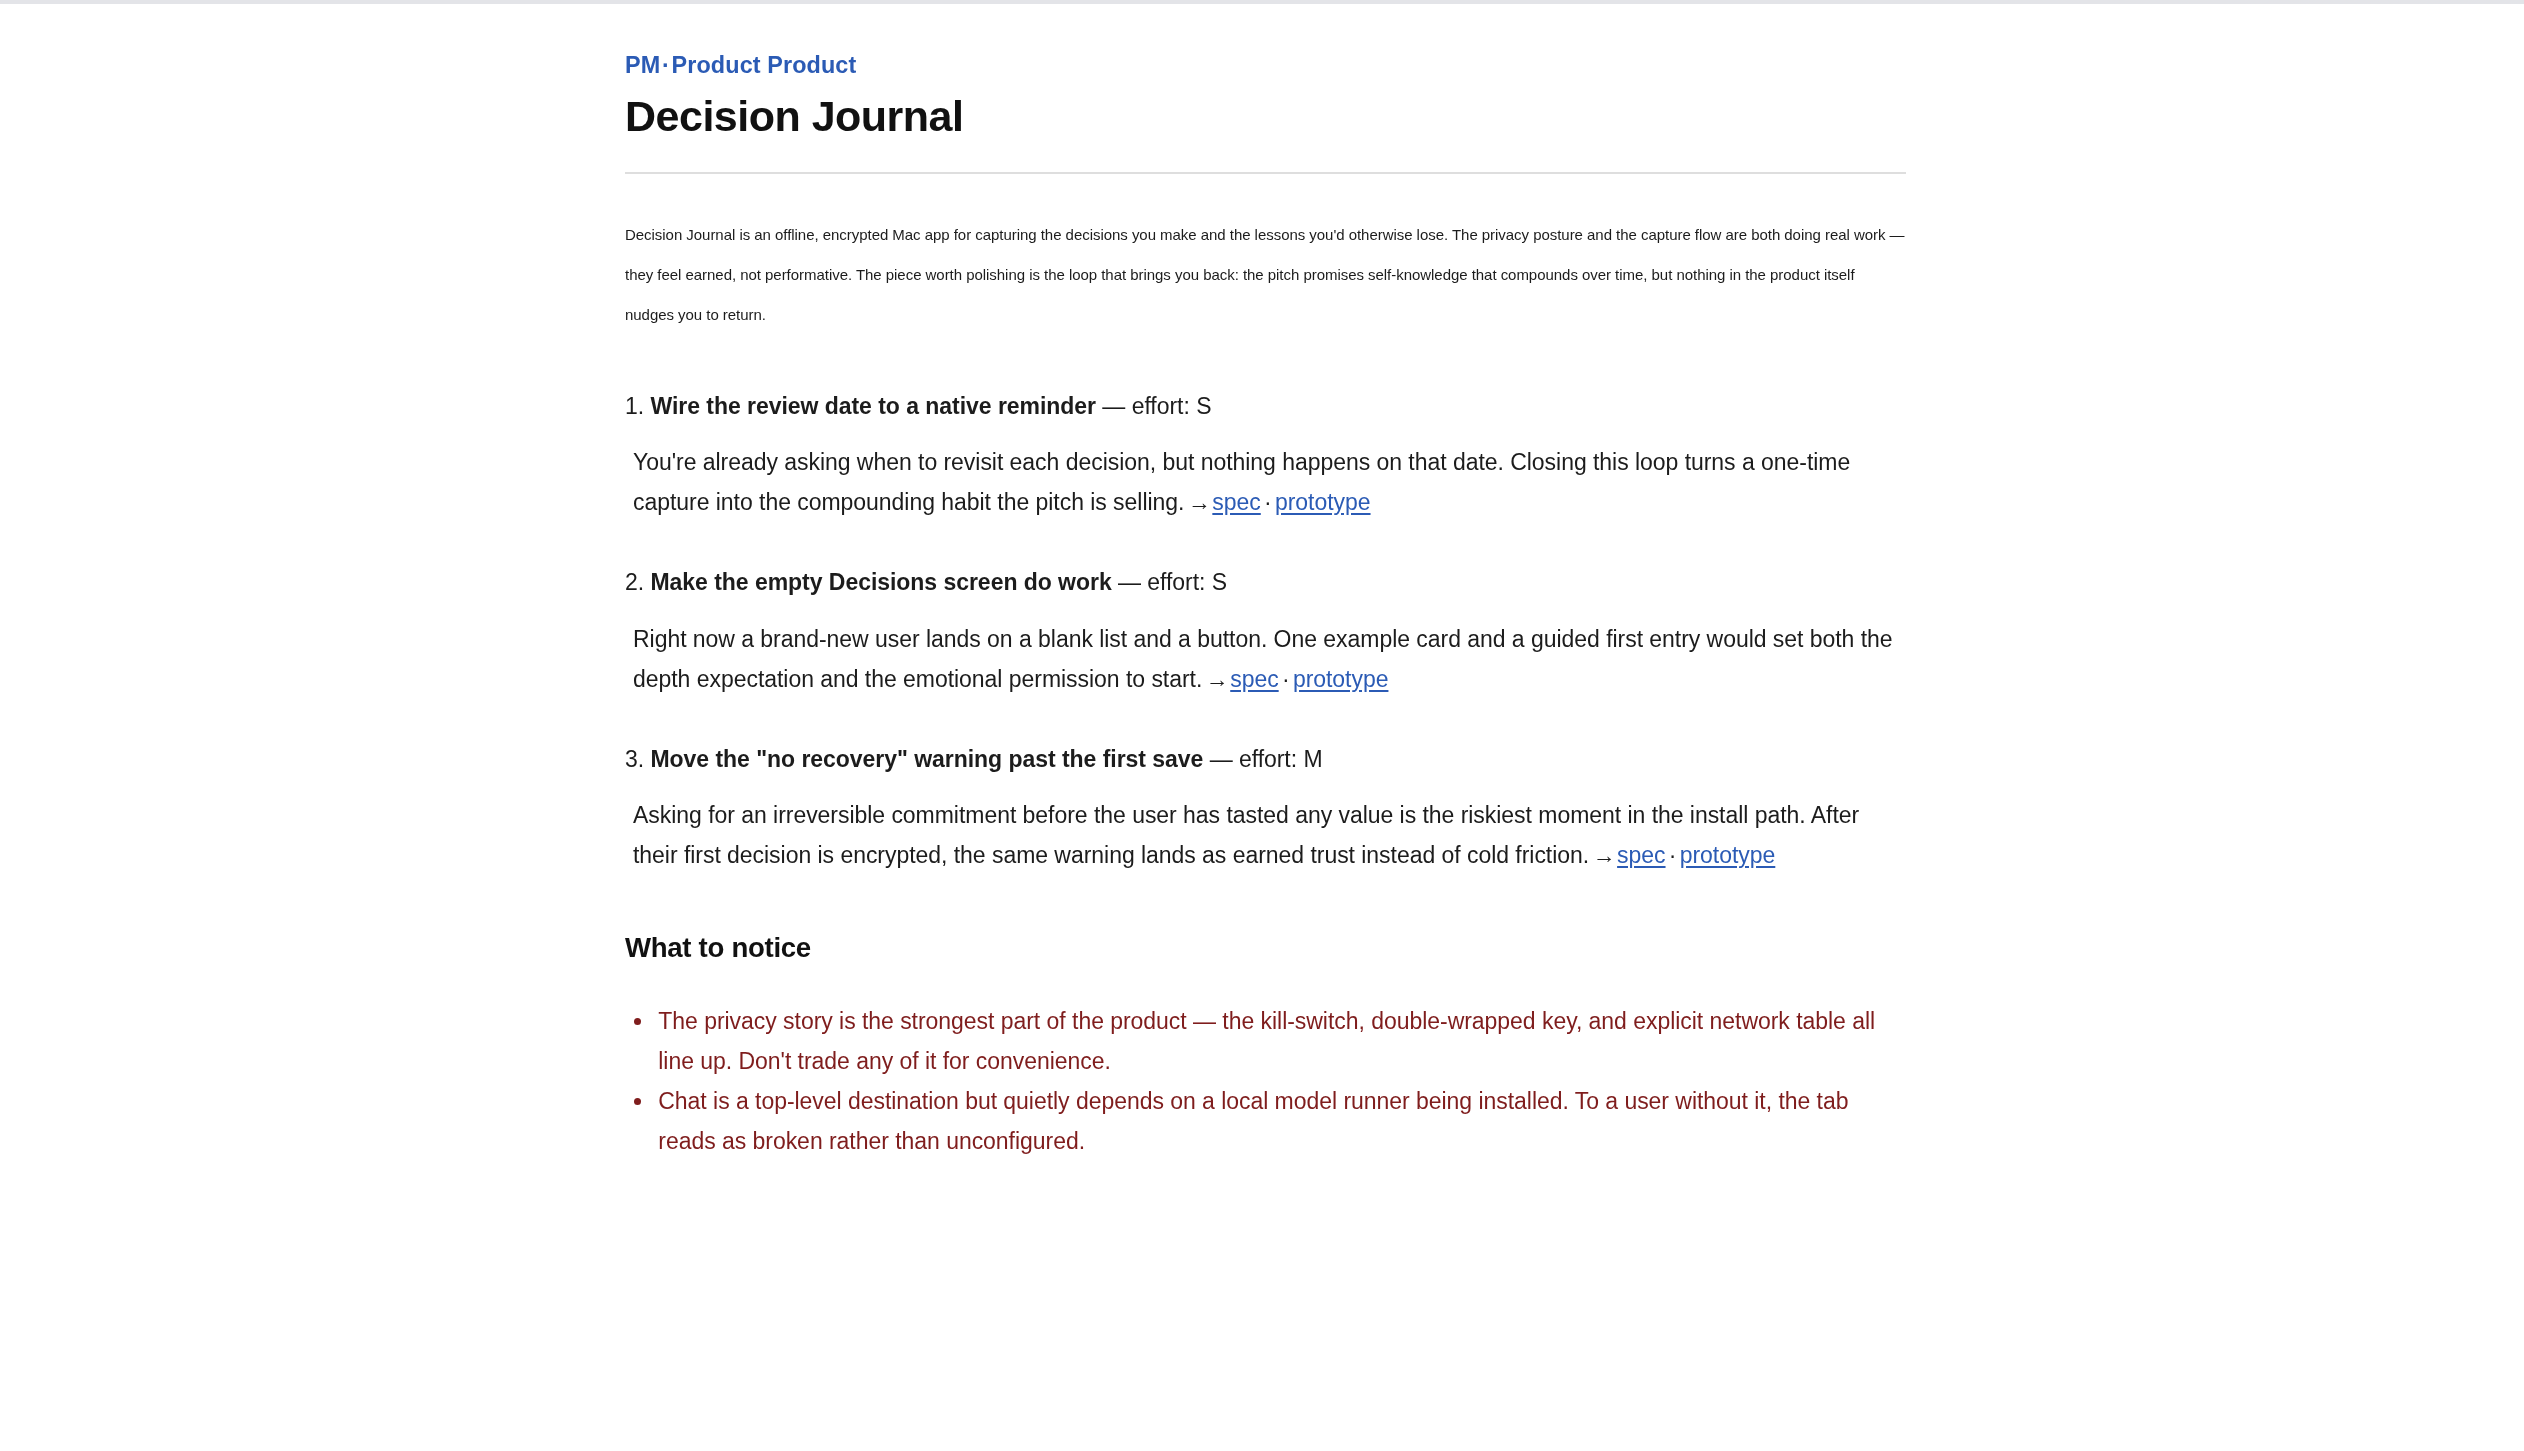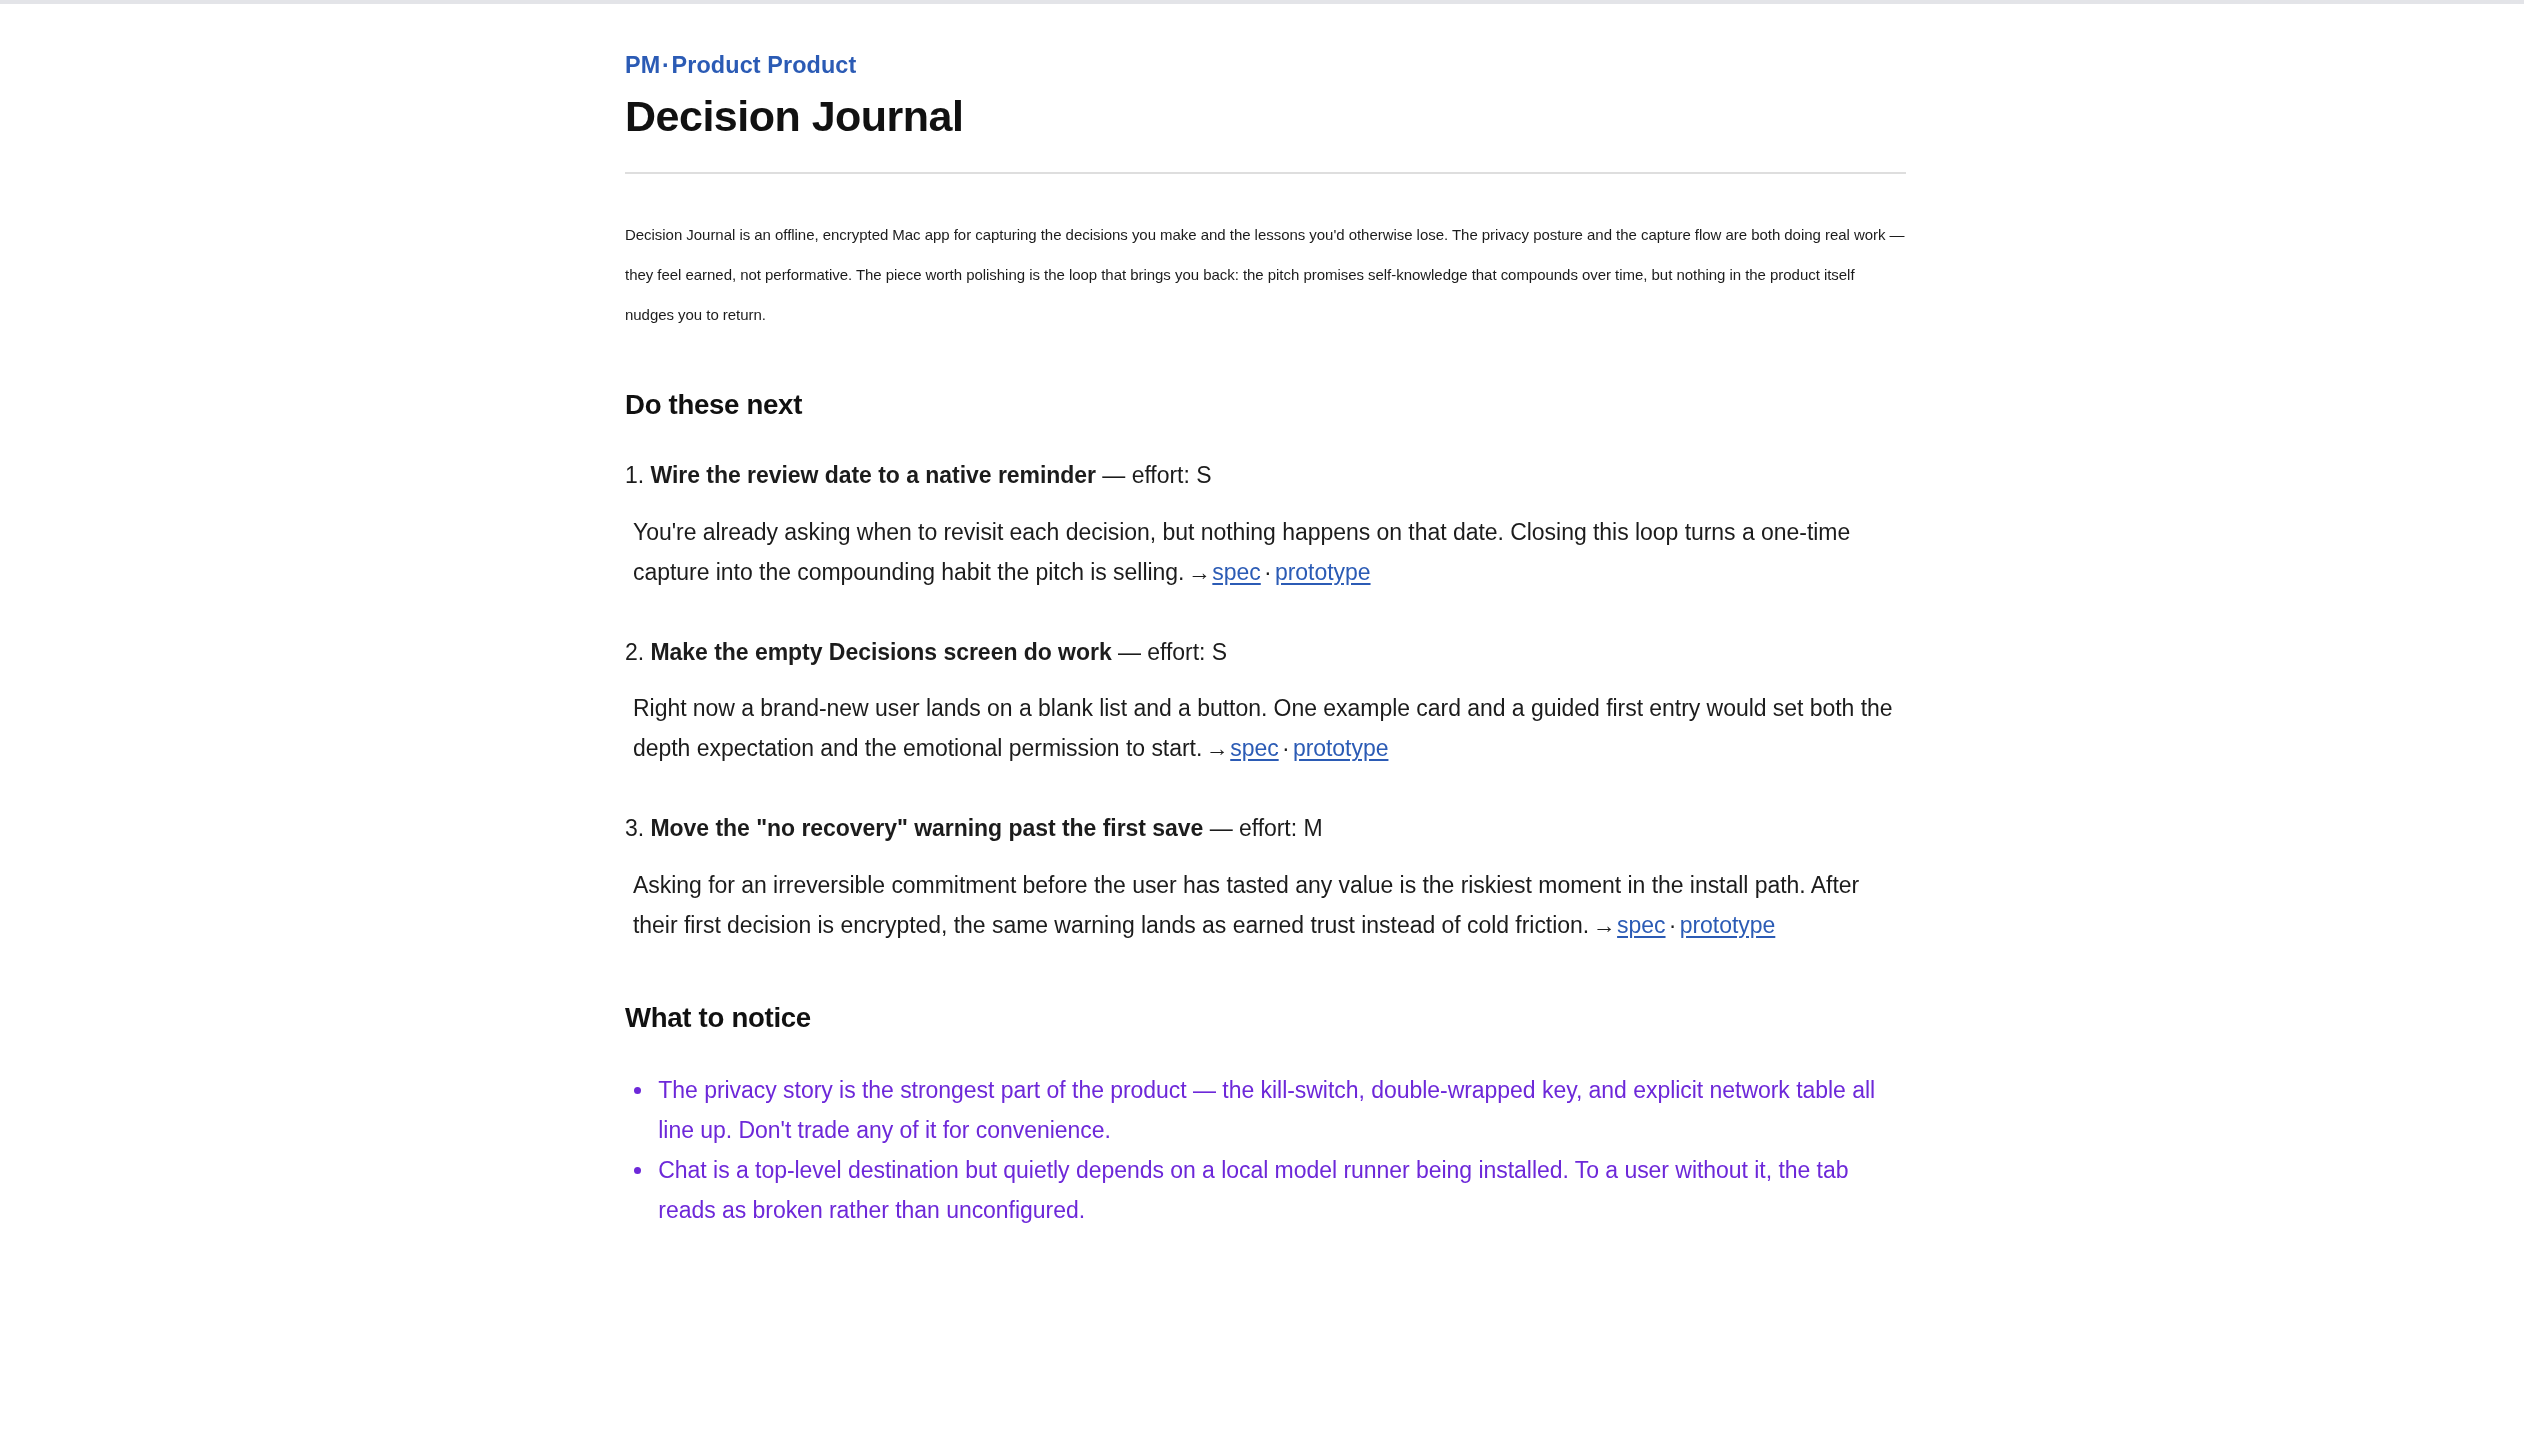--- a/index.html
+++ b/index.html
@@ -153,21 +153,21 @@
     margin-top: 56px;
   }
   ul.notice-list {
     margin: 0;
     padding: 0 0 0 30px;
     list-style: disc;
   }
   ul.notice-list li {
     font-size: 23px;
     line-height: 40px;
-    color: #6d28d9;
+    color: #7f1d1d;
     letter-spacing: -0.04px;
     padding-left: 3.3px;
     margin: 0;
   }
 </style>
 </head>
 <body>
 
 <div class="top-chrome"></div>
 
@@ -180,21 +180,20 @@
 
     <h1 class="page-title">Decision Journal</h1>
 
     <hr class="rule">
 
     <div class="intro">
       <p class="body">Decision Journal is an offline, encrypted Mac app for capturing the decisions you make and the lessons you'd otherwise lose. The privacy posture and the capture flow are both doing real work — they feel earned, not performative. The piece worth polishing is the loop that brings you back: the pitch promises self-knowledge that compounds over time, but nothing in the product itself nudges you to return.</p>
     </div>
 
     <div>
-      <h2 class="section-title">Do these next</h2>
 
       <div class="rec-list">
 
         <div class="rec">
           <p class="rec-head">
             <span class="num">1.</span>
             <span class="title">Wire the review date to a native reminder</span>
             <span class="effort">— effort: S</span>
           </p>
           <p class="rec-body"><span>You're already asking when to revisit each decision, but nothing happens on that date. Closing this loop turns a one-time capture into the compounding habit the pitch is selling.</span><span class="arrow">→</span><a class="link">spec</a><span class="link-sep">·</span><a class="link">prototype</a></p>

